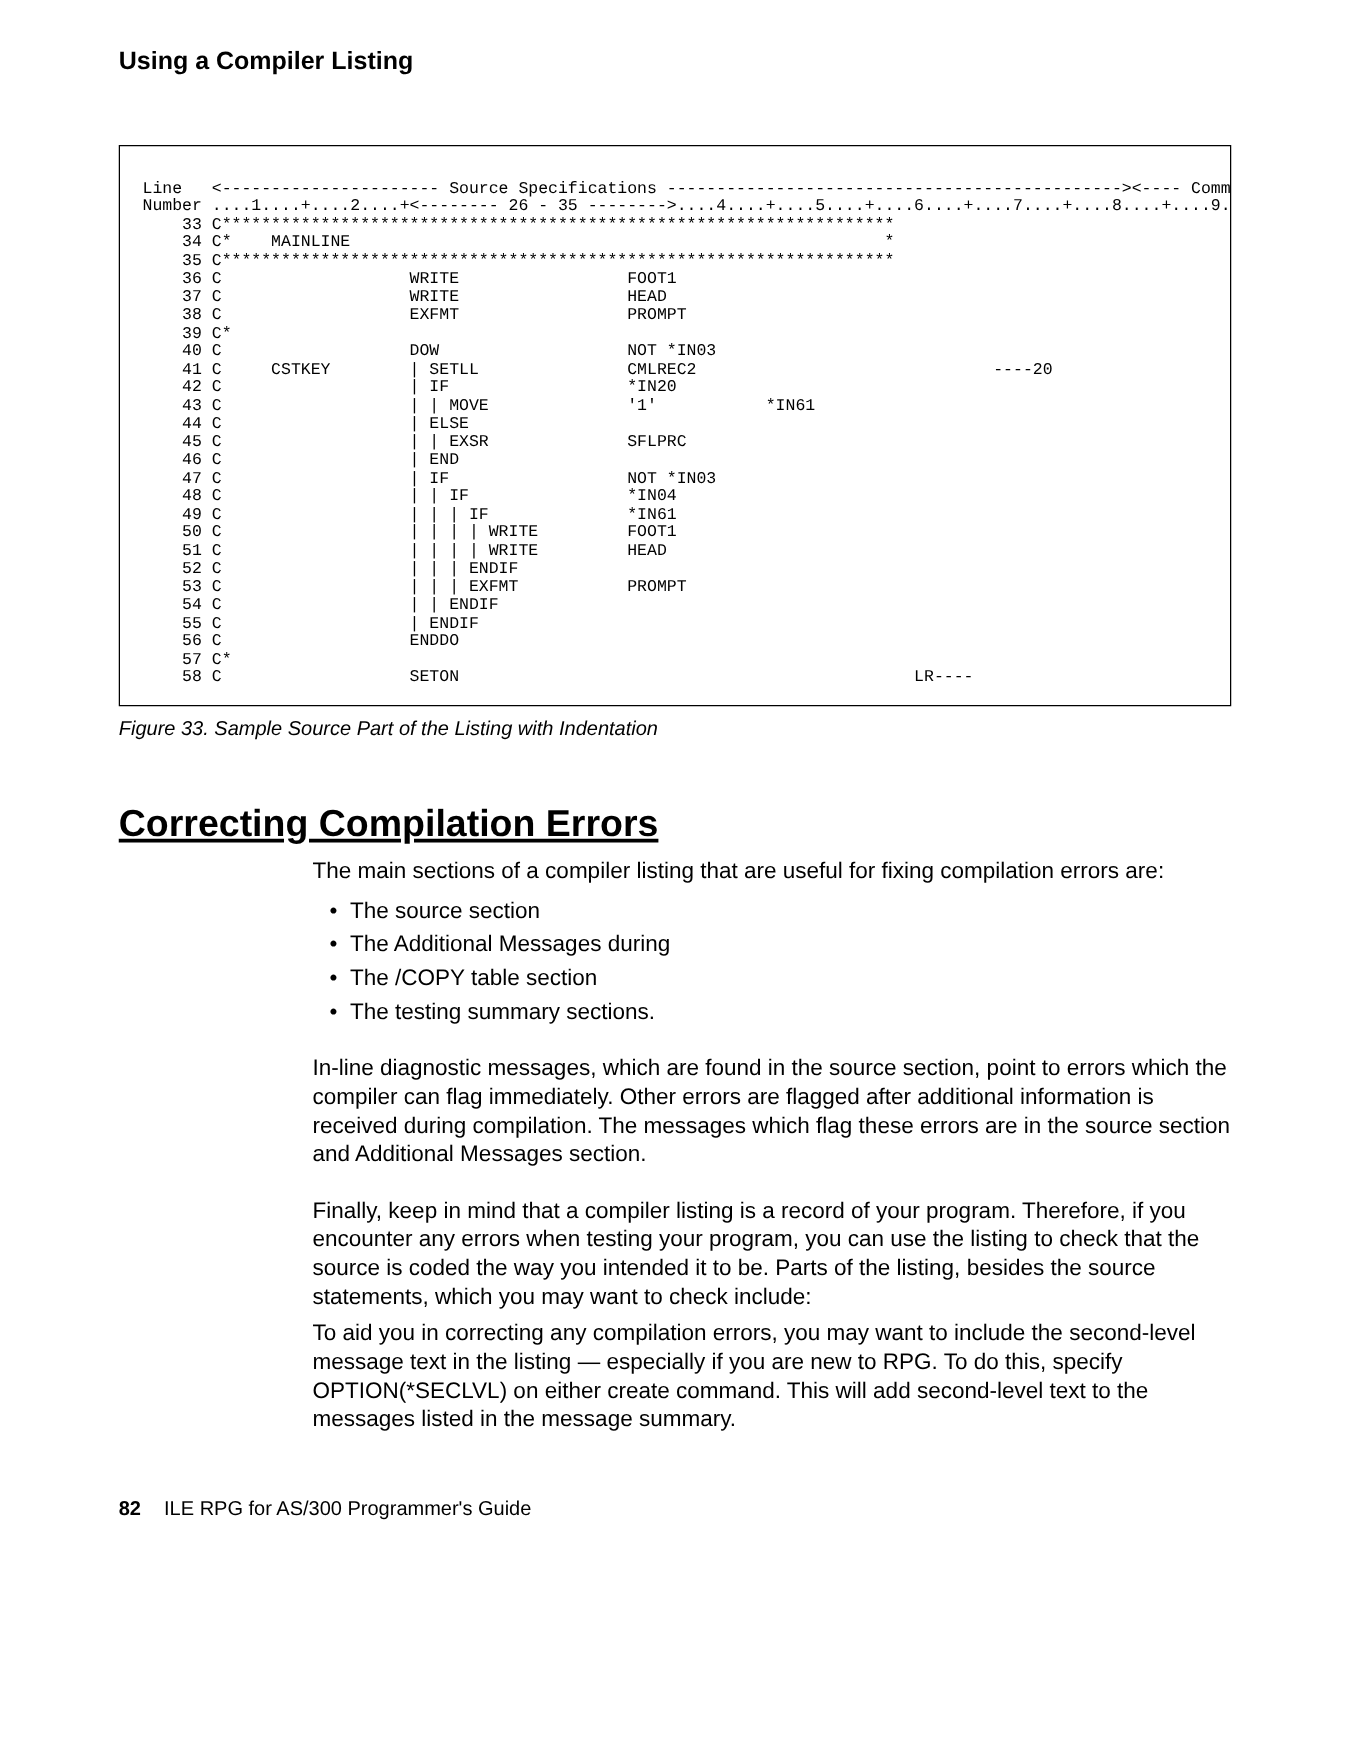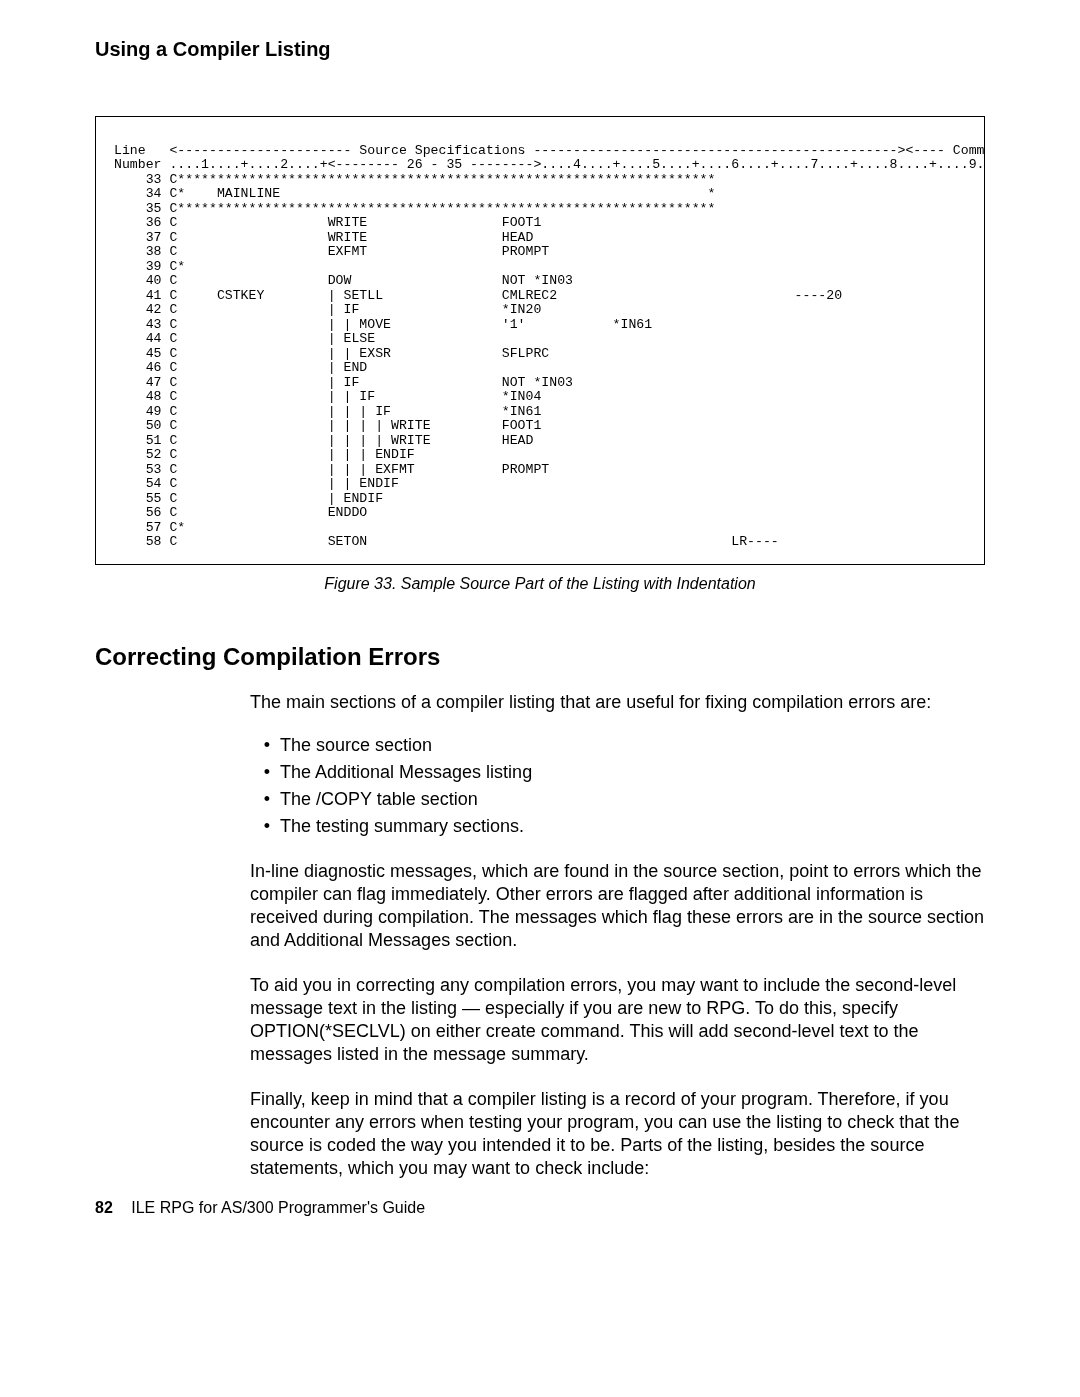--- a/index.html
+++ b/index.html
@@ -30,26 +30,26 @@
     font-family: "Courier New", Courier, monospace;
     font-size: 13.2px;
     line-height: 14.5px;
     white-space: pre;
     overflow: hidden;
   }
   .figcap {
     font-style: italic;
     font-size: 16px;
     margin: 10px 0 50px 0;
-    text-align: center;
   }
   h2.section {
     font-weight: bold;
-    font-size: 24px;
-    margin: 0 0 20px 0;
+    font-size: 30px;
+    margin: 0 0 8px 0;
+    text-decoration: underline;
   }
   .body-col {
     margin-left: 155px;
     font-size: 18px;
     line-height: 1.28;
   }
   .body-col p { margin: 0 0 22px 0; }
   .body-col ul { margin: 0 0 22px 0; padding-left: 30px; }
   .body-col ul li { margin: 6px 0; }
   .body-col ul li::marker { content: "•  "; }
@@ -99,34 +99,34 @@
 <span>    56 C                   ENDDO                                                                                             004300</span>
 <span>    57 C*                                                                                                                    004500</span>
 <span>    58 C                   SETON                                              LR----                                         004600</span></div>
 
   <div class="figcap">Figure 33. Sample Source Part of the Listing with Indentation</div>
 
   <h2 class="section">Correcting Compilation Errors</h2>
 
   <div class="body-col">
 
-    <p style="margin-bottom:20px;">The main sections of a compiler listing that are useful for fixing compilation errors are:</p>
+    <p style="margin-bottom:9px;">The main sections of a compiler listing that are useful for fixing compilation errors are:</p>
 
     <ul class="tight">
       <li>The source section</li>
-      <li>The Additional Messages listing</li>
+      <li>The Additional Messages during</li>
       <li>The /COPY table section</li>
       <li>The testing summary sections.</li>
     </ul>
 
     <p>In-line diagnostic messages, which are found in the source section, point to errors which the compiler can flag immediately. Other errors are flagged after additional information is received during compilation. The messages which flag these errors are in the source section and Additional Messages section.</p>
 
+    <p style="margin-bottom:6px;">Finally, keep in mind that a compiler listing is a record of your program.  Therefore, if you encounter any errors when testing your program, you can use the listing to check that the source is coded the way you intended it to be.  Parts of the listing, besides the source statements, which you may want to check include:</p>
+
     <p>To aid you in correcting any compilation errors, you may want to include the second-level message text in the listing — especially if you are new to RPG. To do this, specify OPTION(*SECLVL) on either create command. This will add second-level text to the messages listed in the message summary.</p>
-
-    <p style="margin-bottom:6px;">Finally, keep in mind that a compiler listing is a record of your program.  Therefore, if you encounter any errors when testing your program, you can use the listing to check that the source is coded the way you intended it to be.  Parts of the listing, besides the source statements, which you may want to check include:</p>
 
 
   </div>
 
   <div class="footer">
     <span class="pn">82</span>
     <span>ILE RPG for AS/300 Programmer's Guide</span>
   </div>
 
 </div>

